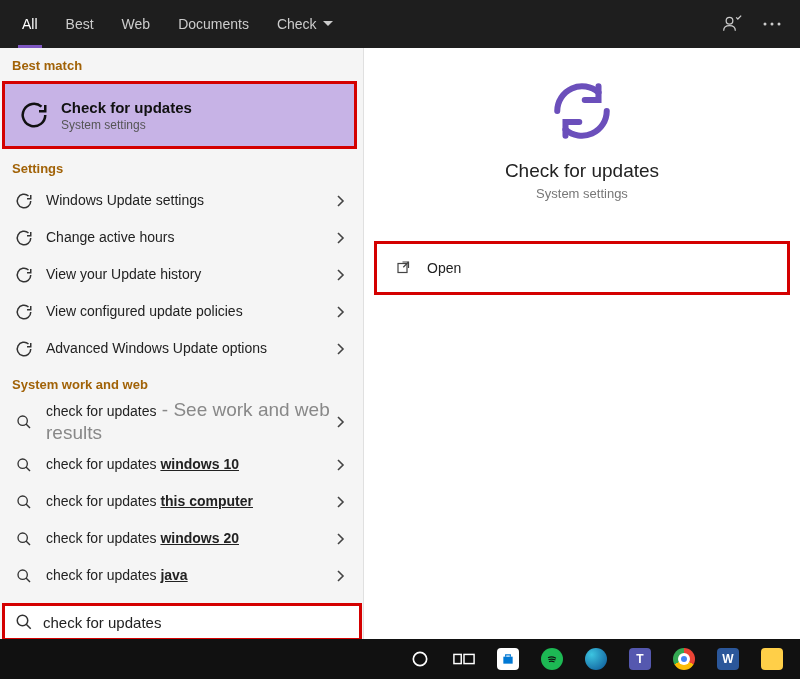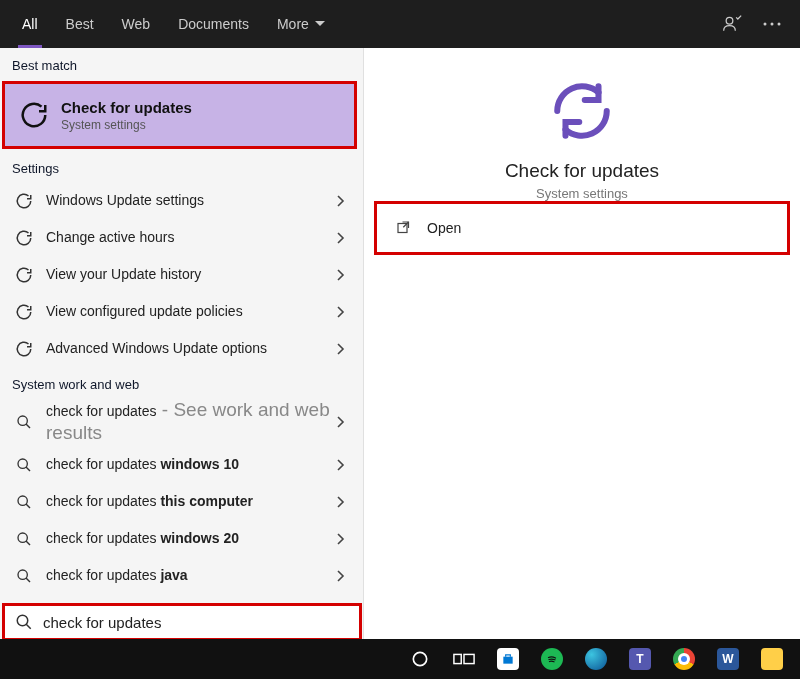--- a/index.html
+++ b/index.html
@@ -7,36 +7,36 @@
 .header { height: 48px; background: #1e1e1e; display: flex; align-items: center; padding: 0 8px; color: #ccc; font-size: 14px; }
 .tab { padding: 16px 14px; height: 48px; display: flex; align-items: center; cursor: pointer; position: relative; }
 .tab.active { color: #fff; }
 .tab.active::after { content: ""; position: absolute; bottom: 0; left: 10px; right: 10px; height: 3px; background: #7e57c2; }
 .tab-caret { display: inline-flex; margin-left: 6px; }
 .header-spacer { flex: 1; }
 .header-icon { width: 40px; height: 48px; display: flex; align-items: center; justify-content: center; cursor: pointer; }
 .panel { display: flex; height: 591px; }
 .left { width: 364px; background: #f5f5f5; overflow: hidden; border-right: 1px solid #e0e0e0; }
 .right { flex: 1; background: #fff; display: flex; flex-direction: column; align-items: center; padding-top: 28px; }
-.section-header { font-size: 13px; font-weight: 400; color: #0f172a; padding: 10px 12px 6px 12px; }
+.section-header { font-size: 13px; font-weight: 700; color: #a16207; padding: 10px 12px 6px 12px; }
 .best-row { display: flex; align-items: center; height: 68px; padding: 0 12px; background: #c7b3e6; border: 3px solid #d40000; margin: 2px 6px 2px 2px; }
 .best-icon { width: 34px; height: 34px; display: flex; align-items: center; justify-content: center; margin-right: 10px; }
 .best-text .t1 { font-size: 15px; font-weight: 600; color: #111; }
 .best-text .t2 { font-size: 12px; color: #555; margin-top: 2px; }
 .item-row { display: flex; align-items: center; height: 37px; padding: 0 12px; cursor: pointer; }
 .item-row.tall { height: 48px; }
 .row-icon { width: 24px; height: 24px; display: flex; align-items: center; justify-content: center; margin-right: 10px; flex-shrink: 0; }
 .row-label { flex: 1; font-size: 14px; color: #222; line-height: 1.2; }
 .row-label .muted { color: #888; font-size: 19px; }
-.row-label b { font-weight: 600; }
+.row-label b { font-weight: 600; text-decoration: underline; }
 .row-chevron { width: 20px; display: flex; align-items: center; justify-content: center; color: #555; }
 .big-icon { width: 70px; height: 70px; display: flex; align-items: center; justify-content: center; margin-bottom: 14px; }
 .detail-title { font-size: 19px; color: #222; margin-bottom: 4px; }
 .detail-sub { font-size: 13px; color: #777; }
-.open-row { width: calc(100% - 20px); height: 54px; border: 3px solid #d40000; display: flex; align-items: center; padding: 0 18px; cursor: pointer; text-align: right; }
+.open-row { width: calc(100% - 20px); height: 54px; border: 3px solid #d40000; margin-top: 40px; display: flex; align-items: center; padding: 0 18px; cursor: pointer; text-align: right; }
 .open-row .oicon { margin-right: 14px; }
 .open-row .olabel { font-size: 14px; color: #222; }
 .searchbar { position: absolute; left: 2px; bottom: 38px; width: 360px; height: 38px; border: 3px solid #d40000; background: #fff; display: flex; align-items: center; padding: 0 10px; }
 .searchbar .sicon { margin-right: 10px; }
 .searchbar input { border: none; outline: none; font-size: 15px; flex: 1; color: #222; }
 .taskbar { position: absolute; left: 0; right: 0; bottom: 0; height: 40px; background: #111; display: flex; align-items: center; justify-content: flex-end; padding: 0 6px; }
 .tb-item { width: 44px; height: 40px; display: flex; align-items: center; justify-content: center; cursor: pointer; }
 .tb-item svg, .tb-item .sq { pointer-events: none; }
 .sq { width: 22px; height: 22px; border-radius: 4px; display: flex; align-items: center; justify-content: center; font-family: Arial; font-weight: bold; font-size: 12px; }
 svg { display: block; }
@@ -51,21 +51,21 @@
   <div class="tab">
       <span>Best</span>
     </div>
   <div class="tab">
       <span>Web</span>
     </div>
   <div class="tab">
       <span>Documents</span>
     </div>
   <div class="tab">
-      <span>More</span>
+      <span>Check</span>
       <span class="tab-caret">
         <svg width="10" height="6" viewBox="0 0 10 6">
           <path d="M0 0 L5 5 L10 0 Z" fill="#ccc"></path>
         </svg>
       </span>
     </div>
   <div class="header-spacer"></div>
   <div class="header-icon">
       <svg width="20" height="20" viewBox="0 0 24 24" fill="none" stroke="#ccc" stroke-width="1.5">
         <circle cx="9" cy="8" r="4"></circle>

